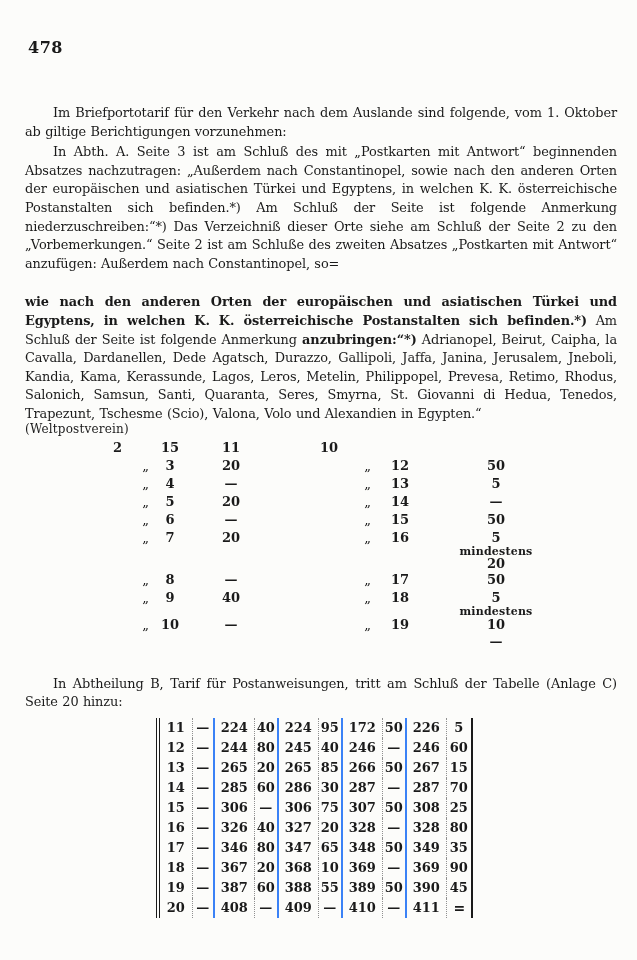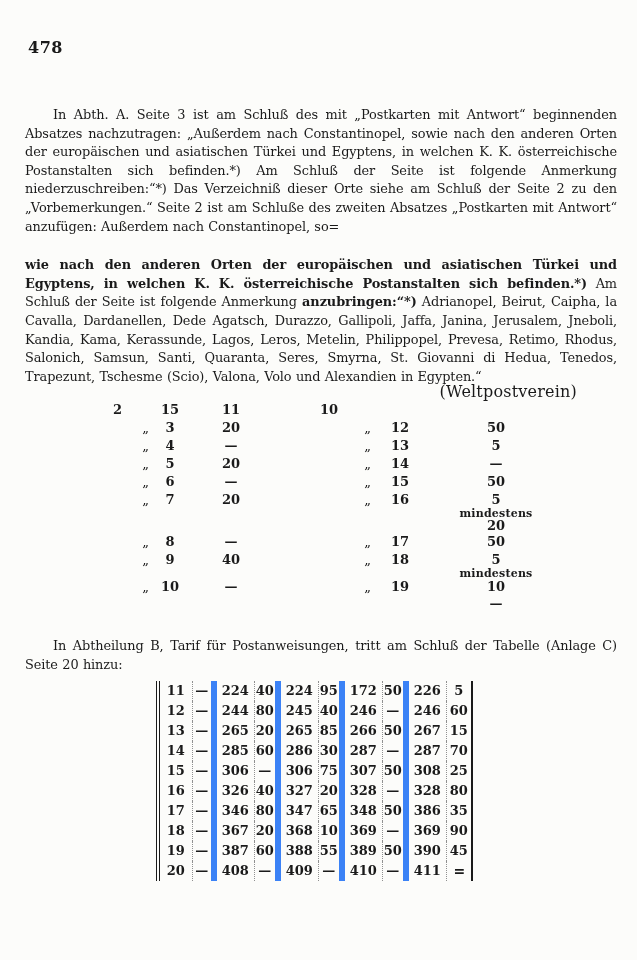--- a/index.html
+++ b/index.html
@@ -19,53 +19,54 @@
   .para{
     margin:0;font-size:12.9px;line-height:18.6px;
     text-align:justify;letter-spacing:-0.1px;word-spacing:.4px;
   }
   .para.indent{text-indent:28px;}
   .seg.bold{font-weight:bold;}
   .p2{margin-top:2px;}
   .p3{margin-top:20px;}
   .p28{margin-top:10px;}
   .weltpost{
-    font-size:16px;line-height:11px;text-align:right;
+    font-size:12px;line-height:11px;text-align:left;
     margin-right:40px;letter-spacing:.2px;
   }
   
   .spalte-table{margin:4px 0 0 53px;font-size:13px;}
   .sp-row{display:grid;grid-template-columns:79px 26px 96px 100px 42px 150px;}
   .sp-cell{line-height:18px;}
   .sp-llabel{text-align:right;padding-right:8px;}
   .sp-lnum{text-align:center;font-weight:bold;}
   .sp-lval{text-align:center;font-weight:bold;}
   .sp-rlabel{text-align:right;padding-right:8px;}
   .sp-rnum{text-align:center;font-weight:bold;}
   .sp-rval{text-align:center;font-weight:bold;}
   .sp-rval .sub{font-size:11px;line-height:9px;font-weight:bold;letter-spacing:.2px;}
   .sp-rval .sub2{line-height:15px;}
   
   table.anlage{border-collapse:collapse;margin:6px 0 0 131px;table-layout:fixed;}
   .anlage td{
     font-weight:bold;font-size:13px;text-align:center;
     height:20px;line-height:18px;padding:0 1px;white-space:nowrap;
   }
-  .anlage td.gd{border-left:6px solid #3b82f6;}
+  .anlage td.gd{border-left:2px solid #3b82f6;}
   .anlage td.kr{border-left:1px dotted #909090;}
   .anlage td.c0{border-left:4px double #1a1a1a;}
   .anlage td.c9{border-right:2.5px solid #1a1a1a;}
   .anlage td.endmark{font-size:14px;letter-spacing:-1px;}
 </style>
 </head>
 <body>
 
 <div class="page">
   <div class="pagenum">478</div>
   <div class="content">
+    <p class="para indent p1"><span class="seg">Im Briefportotarif für den Verkehr nach dem Auslande sind folgende, vom 1. Oktober ab giltige Berichtigungen vorzunehmen:</span></p>
     <p class="para indent p2"><span class="seg">In Abth. A. Seite 3 ist am Schluß des mit „Postkarten mit Antwort“ beginnenden Absatzes nachzutragen: „Außerdem nach Constantinopel, sowie nach den anderen Orten der europäischen und asiatischen Türkei und Egyptens, in welchen K. K. österreichische Postanstalten sich befinden.*) Am Schluß der Seite ist folgende Anmerkung niederzuschreiben:“*) Das Verzeichniß dieser Orte siehe am Schluß der Seite 2 zu den „Vorbemerkungen.“ Seite 2 ist am Schluße des zweiten Absatzes „Postkarten mit Antwort“ anzufügen: Außerdem nach Constantinopel, so=</span></p>
     <p class="para p3"><span class="seg bold">wie nach den anderen Orten der europäischen und asiatischen Türkei und Egyptens, in welchen K. K. österreichische Postanstalten sich befinden.*)</span><span class="seg"> Am Schluß der Seite ist folgende Anmerkung </span><span class="seg bold">anzubringen:“*)</span><span class="seg"> Adrianopel, Beirut, Caipha, la Cavalla, Dardanellen, Dede Agatsch, Durazzo, Gallipoli, Jaffa, Janina, Jerusalem, Jneboli, Kandia, Kama, Kerassunde, Lagos, Leros, Metelin, Philippopel, Prevesa, Retimo, Rhodus, Salonich, Samsun, Santi, Quaranta, Seres, Smyrna, St. Giovanni di Hedua, Tenedos, Trapezunt, Tschesme (Scio), Valona, Volo und Alexandien in Egypten.“</span></p>
     <div class="weltpost">(Weltpostverein)</div>
     <div class="spalte-table">
         <div class="sp-row">
           <div class="sp-cell sp-lnum">2</div>
           <div class="sp-cell sp-lval">15</div>
           <div class="sp-cell sp-rnum">11</div>
           <div class="sp-cell sp-rval">
             <div>10</div>
@@ -245,21 +246,21 @@
           </tr>
           <tr>
             <td class="c0 gd">17</td>
             <td class="c1 kr">—</td>
             <td class="c2 gd">346</td>
             <td class="c3 kr">80</td>
             <td class="c4 gd">347</td>
             <td class="c5 kr">65</td>
             <td class="c6 gd">348</td>
             <td class="c7 kr">50</td>
-            <td class="c8 gd">386</td>
+            <td class="c8 gd">349</td>
             <td class="c9 kr">35</td>
           </tr>
           <tr>
             <td class="c0 gd">18</td>
             <td class="c1 kr">—</td>
             <td class="c2 gd">367</td>
             <td class="c3 kr">20</td>
             <td class="c4 gd">368</td>
             <td class="c5 kr">10</td>
             <td class="c6 gd">369</td>

